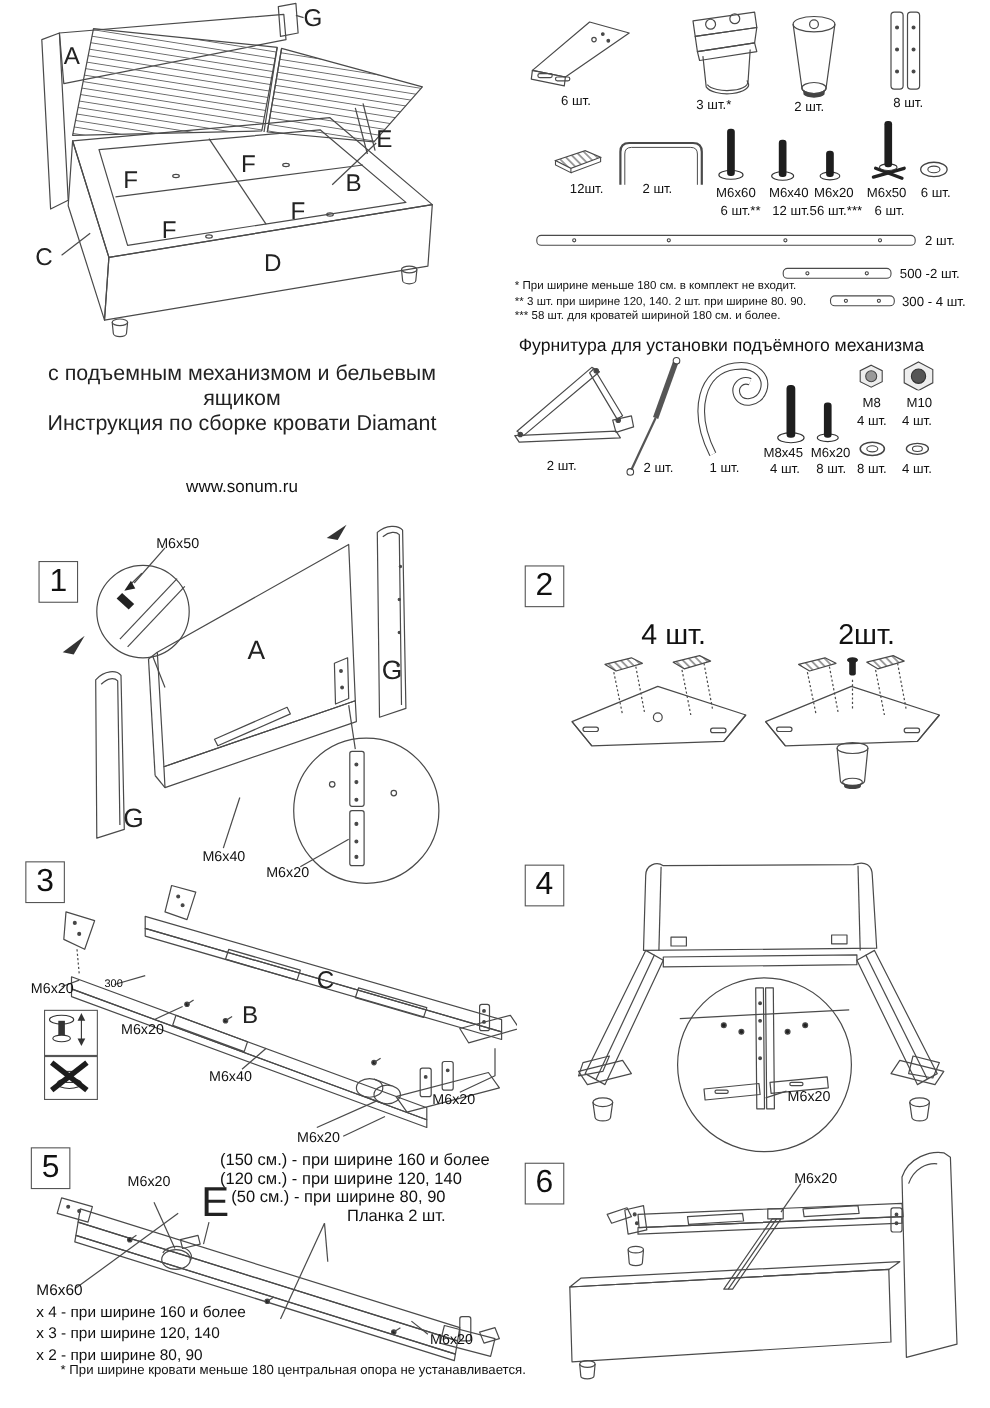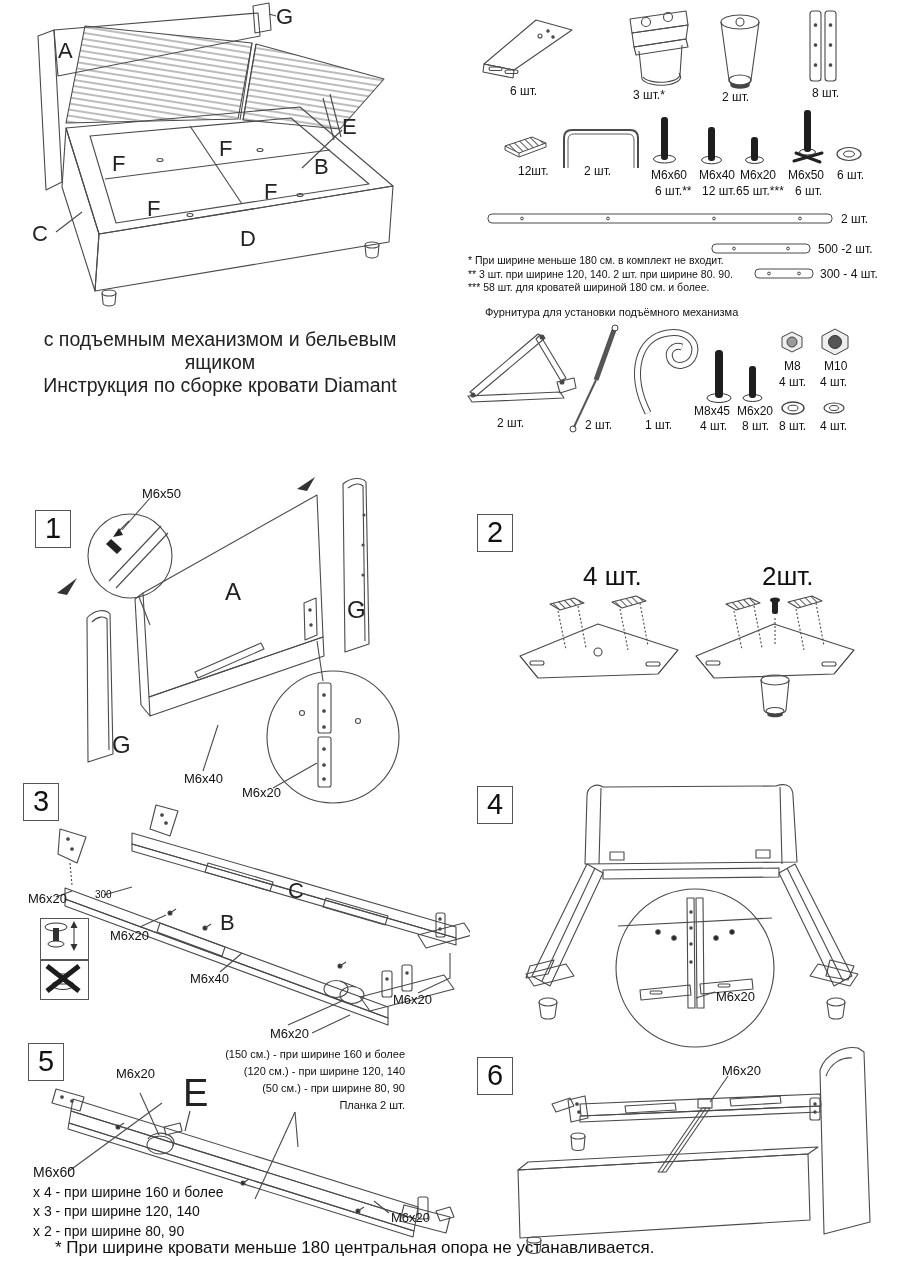--- a/index.html
+++ b/index.html
@@ -13,27 +13,27 @@
   .letter{position:absolute;font-size:22px;color:#222;white-space:nowrap}
   .bigletter{font-size:24px}
   .stepnum{position:absolute;width:34px;height:36px;border:1.6px solid #555;
            font-size:29px;line-height:35px;text-align:center;color:#111;background:#fff}
   .bigqty{position:absolute;font-size:26px;color:#111;white-space:nowrap}
   .title{position:absolute;left:10px;top:328px;width:420px;text-align:center;
          font-size:19.5px;line-height:23px;color:#222}
   .site{position:absolute;left:10px;top:434px;width:420px;text-align:center;font-size:15.5px}
   .notes{position:absolute;left:468px;top:254px;width:260px}
   .notes div{font-size:10.5px;line-height:13.5px;white-space:nowrap}
-  .lift-head{position:absolute;left:485px;top:306px;width:370px;text-align:left;
-             font-size:11px;white-space:nowrap}
+  .lift-head{position:absolute;left:470px;top:306px;width:370px;text-align:right;
+             font-size:16px;white-space:nowrap}
   .opts{position:absolute;left:200px;top:1046px;width:205px;text-align:right}
-  .opts div{font-size:11px;line-height:17px;white-space:nowrap}
+  .opts div{font-size:15px;line-height:17px;white-space:nowrap}
   .m6x60blk{position:absolute;left:33px;top:1163px}
   .m6x60blk div{font-size:14px;line-height:19.5px;white-space:nowrap}
-  .footnote{position:absolute;left:55px;top:1238px;font-size:17px;white-space:nowrap}
+  .footnote{position:absolute;left:55px;top:1238px;font-size:12px;white-space:nowrap}
   .warnbox{position:absolute;width:47px;height:40px;border:1.6px solid #555;background:#fff}
   .e-letter{position:absolute;font-size:38px;color:#222}
 </style>
 </head>
 <body>
 
 <div class="page">
 
   <svg class="abs" style="left:10px;top:0" width="445" height="315" viewBox="0 0 445 315">
     <defs>
@@ -81,20 +81,21 @@
   <div class="letter" style="left:219px;top:136px">F</div>
   <div class="letter" style="left:147px;top:196px">F</div>
   <div class="letter" style="left:264px;top:179px">F</div>
   <div class="letter" style="left:240px;top:226px">D</div>
   <div class="letter" style="left:32px;top:221px">C</div>
 
   <div class="title">
     <div>с подъемным механизмом и бельевым ящиком</div>
     <div>Инструкция по сборке кровати Diamant</div>
   </div>
+  <div class="site">www.sonum.ru</div>
 
   <svg class="abs" style="left:478px;top:6px" width="105" height="80" viewBox="0 0 105 80">
     <g fill="none" stroke="#4a4a4a" stroke-width="1.1" stroke-linejoin="round">
       <polygon points="6,58 58,14 94,24 36,64"></polygon>
       <polygon points="6,58 36,64 35,72 5,66"></polygon>
       <rect x="11" y="61" width="13" height="3.5" rx="1.7"></rect>
       <rect x="27" y="64" width="13" height="3.5" rx="1.7"></rect>
       <circle cx="62" cy="30" r="2"></circle>
         <circle cx="70" cy="25" r="1.2" fill="#444"></circle>
         <circle cx="75" cy="31" r="1.2" fill="#444"></circle>
@@ -169,21 +170,21 @@
     <rect x="8" y="2" width="7" height="34" rx="3" fill="#1e1e1e"></rect>
   </svg>
   <div class="cap" style="left:699px;top:168px">M6x40</div>
   <div class="cap" style="left:702px;top:184px">12 шт.</div>
 
   <svg class="abs" style="left:744px;top:135px" width="22" height="32" viewBox="0 0 22 32">
     <ellipse cx="10.5" cy="25" rx="9" ry="3.5" fill="#fff" stroke="#333"></ellipse>
     <rect x="7" y="2" width="7" height="24" rx="3" fill="#1e1e1e"></rect>
   </svg>
   <div class="cap" style="left:740px;top:168px">M6x20</div>
-  <div class="cap" style="left:736px;top:184px">65 шт.***</div>
+  <div class="cap" style="left:736px;top:184px">56 шт.***</div>
 
   <svg class="abs" style="left:786px;top:108px" width="44" height="62" viewBox="0 0 44 62">
     <g stroke="#222" stroke-width="3" stroke-linecap="round">
       <line x1="8" y1="53" x2="36" y2="45"></line>
       <line x1="10" y1="45" x2="34" y2="54"></line>
     </g>
     <ellipse cx="21.5" cy="44" rx="8" ry="3" fill="#fff" stroke="#333"></ellipse>
     <rect x="18" y="2" width="7" height="42" rx="3" fill="#1e1e1e"></rect>
   </svg>
   <div class="cap" style="left:788px;top:168px">M6x50</div>

